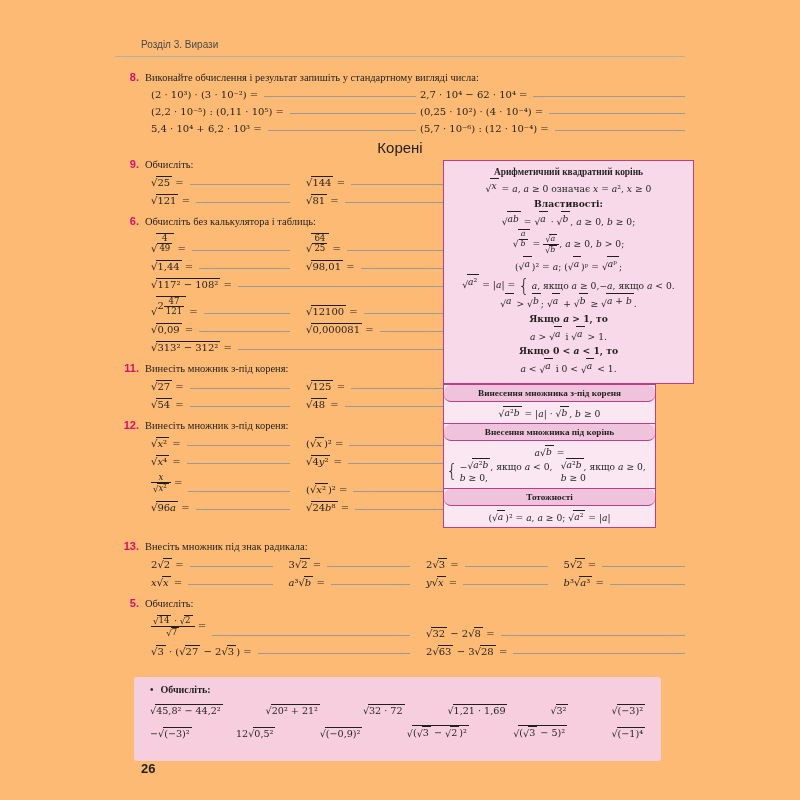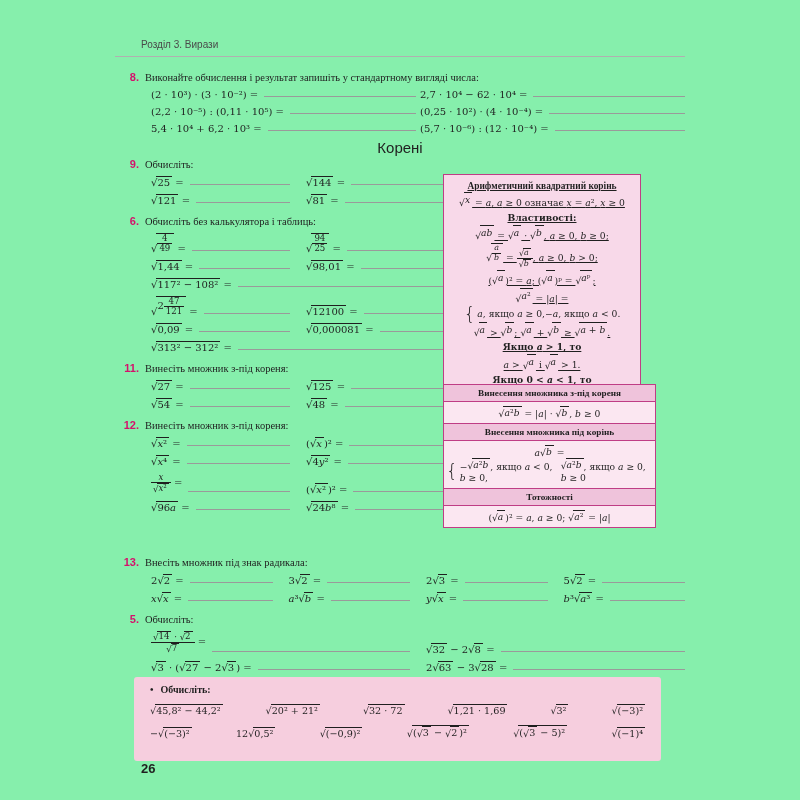--- a/index.html
+++ b/index.html
@@ -1,21 +1,21 @@
 <!DOCTYPE html>
 <html style="--accent: #d4116b; --bxbd: #bf3d85; --bxbg: #f8d9e9; --bxhd: #efc3db; --bxfm: #fbe7f1; --pbg: #f6cede; --ln: #9a9a9a;"><head>
 <meta charset="utf-8">
 <style>
   :root{
     --accent:#d4116b; --bxbd:#bf3d85; --bxbg:#f8d9e9; --bxhd:#efc3db;
     --bxfm:#fbe7f1; --pbg:#f6cede; --ln:#9a9a9a; --txt:#1f1f1f; --muted:#4a4a4a;
   }
   *{margin:0;padding:0;box-sizing:border-box;}
   html,body{background:#fff;}
-  .page{position:relative;width:800px;height:800px;background:#86efac;overflow:hidden;
+  .page{position:relative;width:800px;height:800px;background:#fdba74;overflow:hidden;
     font-family:"Liberation Serif",serif;color:var(--txt);font-size:10.5px;}
   .chapter{position:absolute;top:39px;left:141px;font-family:"Liberation Sans",sans-serif;
     font-size:10px;color:var(--muted);}
   .rule{position:absolute;top:56px;left:115px;width:570px;border-top:1.5px solid #b0b0b0;}
   .pnum{position:absolute;top:761px;left:141px;font-family:"Liberation Sans",sans-serif;
     font-weight:bold;font-size:13px;}
   
   .exh{display:flex;align-items:baseline;margin-top:9px;}
   .num{flex:none;width:30px;text-align:right;padding-right:6px;font-family:"Liberation Sans",sans-serif;
     font-weight:bold;color:var(--accent);font-size:11px;}
@@ -39,27 +39,27 @@
   .crs{display:inline-flex;flex-direction:row;line-height:1.3;}
   
   .ex8{position:absolute;top:62px;left:115px;width:570px;}
   .sect{position:absolute;top:139px;left:115px;width:570px;text-align:center;
     font-family:"Liberation Sans",sans-serif;font-weight:normal;font-size:15px;}
   .leftcol{position:absolute;top:158px;left:115px;width:330px;}
   .leftcol .r{gap:16px;}
   .ex1314{position:absolute;top:540px;left:115px;width:570px;}
   .ex1314 .r{gap:16px;}
   
-  .box1{position:absolute;top:174px;left:443px;width:198px;border:1.5px solid var(--bxbd);
-    background:var(--bxbg);padding:5px 4px 6px;text-align:center;font-size:9.2px;line-height:1.55;text-decoration:underline;}
+  .box1{position:absolute;top:160px;left:443px;width:251px;border:1.5px solid var(--bxbd);
+    background:var(--bxbg);padding:5px 4px 6px;text-align:center;font-size:9.2px;line-height:1.55;}
   .bx-t{font-weight:bold;font-size:9.4px;line-height:1.3;}
   .bx-line.b{font-weight:bold;}
   .box2{position:absolute;top:384px;left:443px;width:213px;border:1.5px solid var(--bxbd);
     background:var(--bxfm);font-size:9.2px;text-align:center;}
-  .b2h{background:var(--bxhd);font-weight:bold;padding:3px 10px;border-bottom:1px solid var(--bxbd);}
+  .b2h{background:var(--bxhd);font-weight:bold;padding:3px 10px;border-bottom:1px solid var(--bxbd);border-radius:7px;}
   .b2f{padding:4px 2px;border-bottom:1px solid var(--bxbd);background:var(--bxfm);}
   .b2f:last-child{border-bottom:none;}
   
   .pbox{position:absolute;top:677px;left:134px;width:527px;height:84px;background:var(--pbg);
     border-radius:3px;padding:7px 16px 6px;}
   .pbh{display:flex;align-items:baseline;gap:7px;font-weight:bold;font-size:10px;}
   .bullet{font-size:10px;}
   .pr{display:flex;justify-content:space-between;align-items:flex-end;margin-top:9px;}
   .pm{white-space:nowrap;font-size:9.6px;}
   i{font-style:italic;}
@@ -170,21 +170,21 @@
                       <span class="nu">4</span>
                       <span class="de">49</span>
                     </span></span>
                 </span> =</span>
               <span class="ln"></span>
             </div>
           <div class="it">
               <span class="m"><span class="sq">
                   <span class="sg">√</span>
                   <span class="ov"><span class="fr">
-                      <span class="nu">94</span>
+                      <span class="nu">64</span>
                       <span class="de">25</span>
                     </span></span>
                 </span> =</span>
               <span class="ln"></span>
             </div>
         </div>
         <div class="r">
           <div class="it">
               <span class="m"><span class="sq">
                   <span class="sg">√</span>
@@ -492,21 +492,21 @@
           <span class="sg">√</span>
           <span class="ov"><i>a</i></span>
         </span>)² = <i>a</i>, <i>a</i> ≥ 0; <span class="sq">
           <span class="sg">√</span>
           <span class="ov"><i>a</i>²</span>
         </span> = |<i>a</i>|</div>
   </aside>
 
   <section class="ex1314">
     <div>
-      <div class="exh" style="margin-top:16px;">
+      <div class="exh" style="margin-top:0;">
         <span class="num">13.</span>
         <span class="prompt">Внесіть множник під знак радикала:</span>
       </div>
       <div class="rows">
         <div class="r">
           <div class="it">
               <span class="m">2<span class="sq">
                   <span class="sg">√</span>
                   <span class="ov">2</span>
                 </span> =</span>

